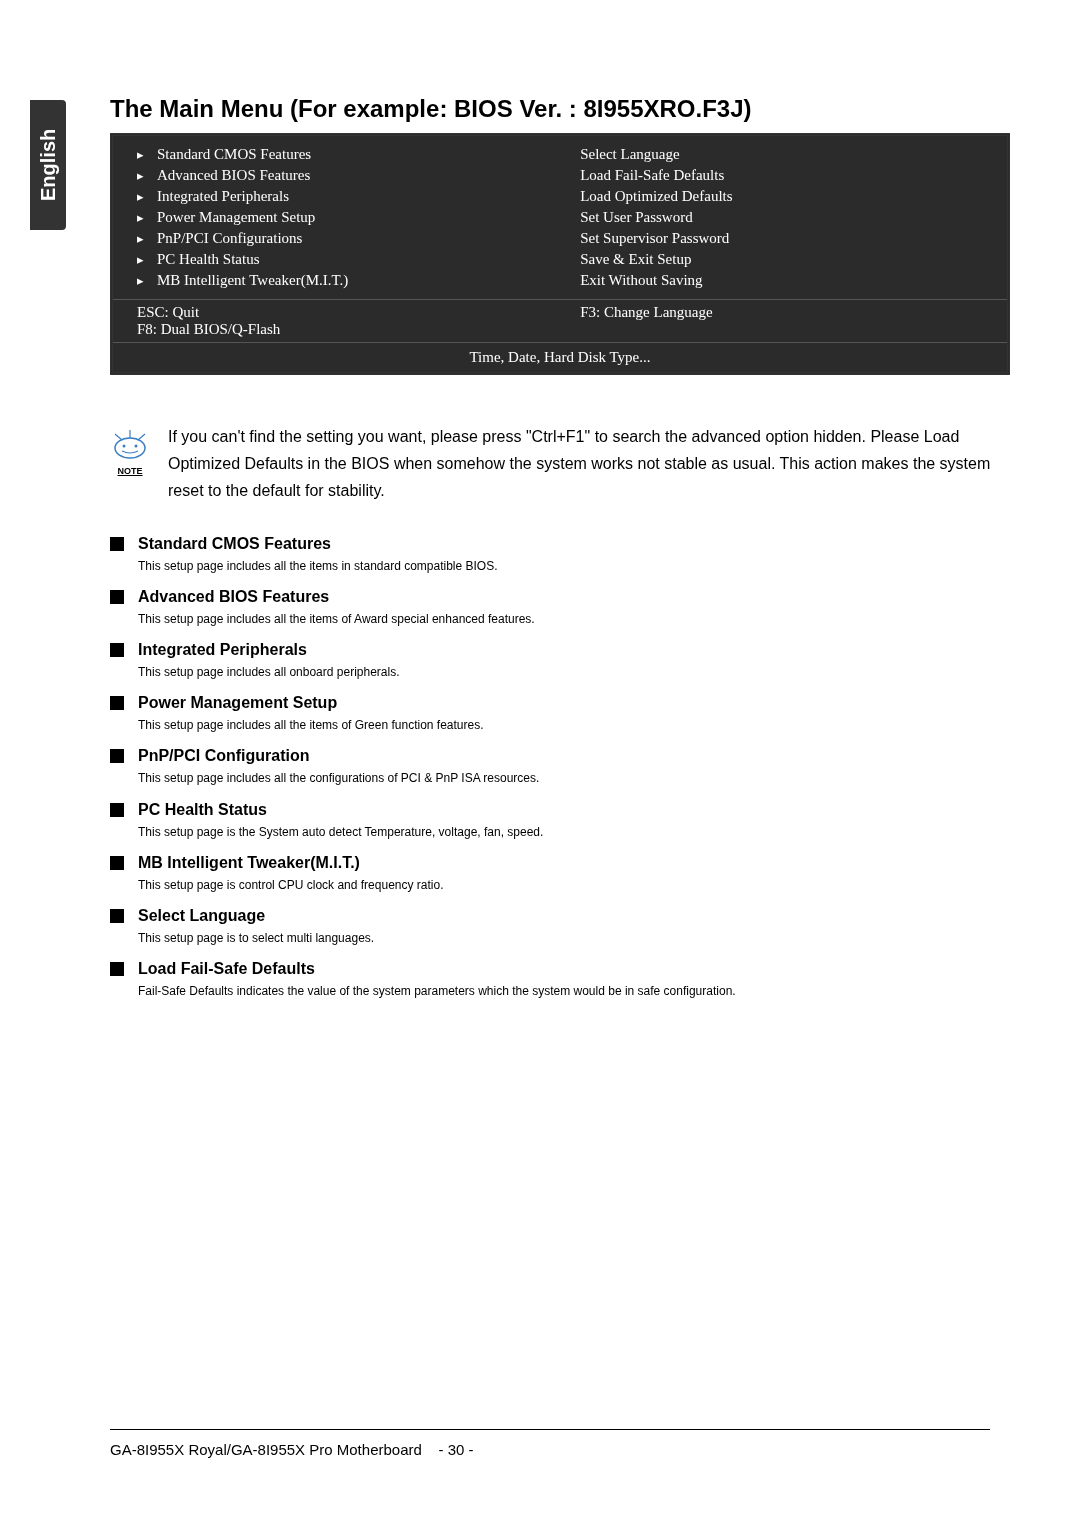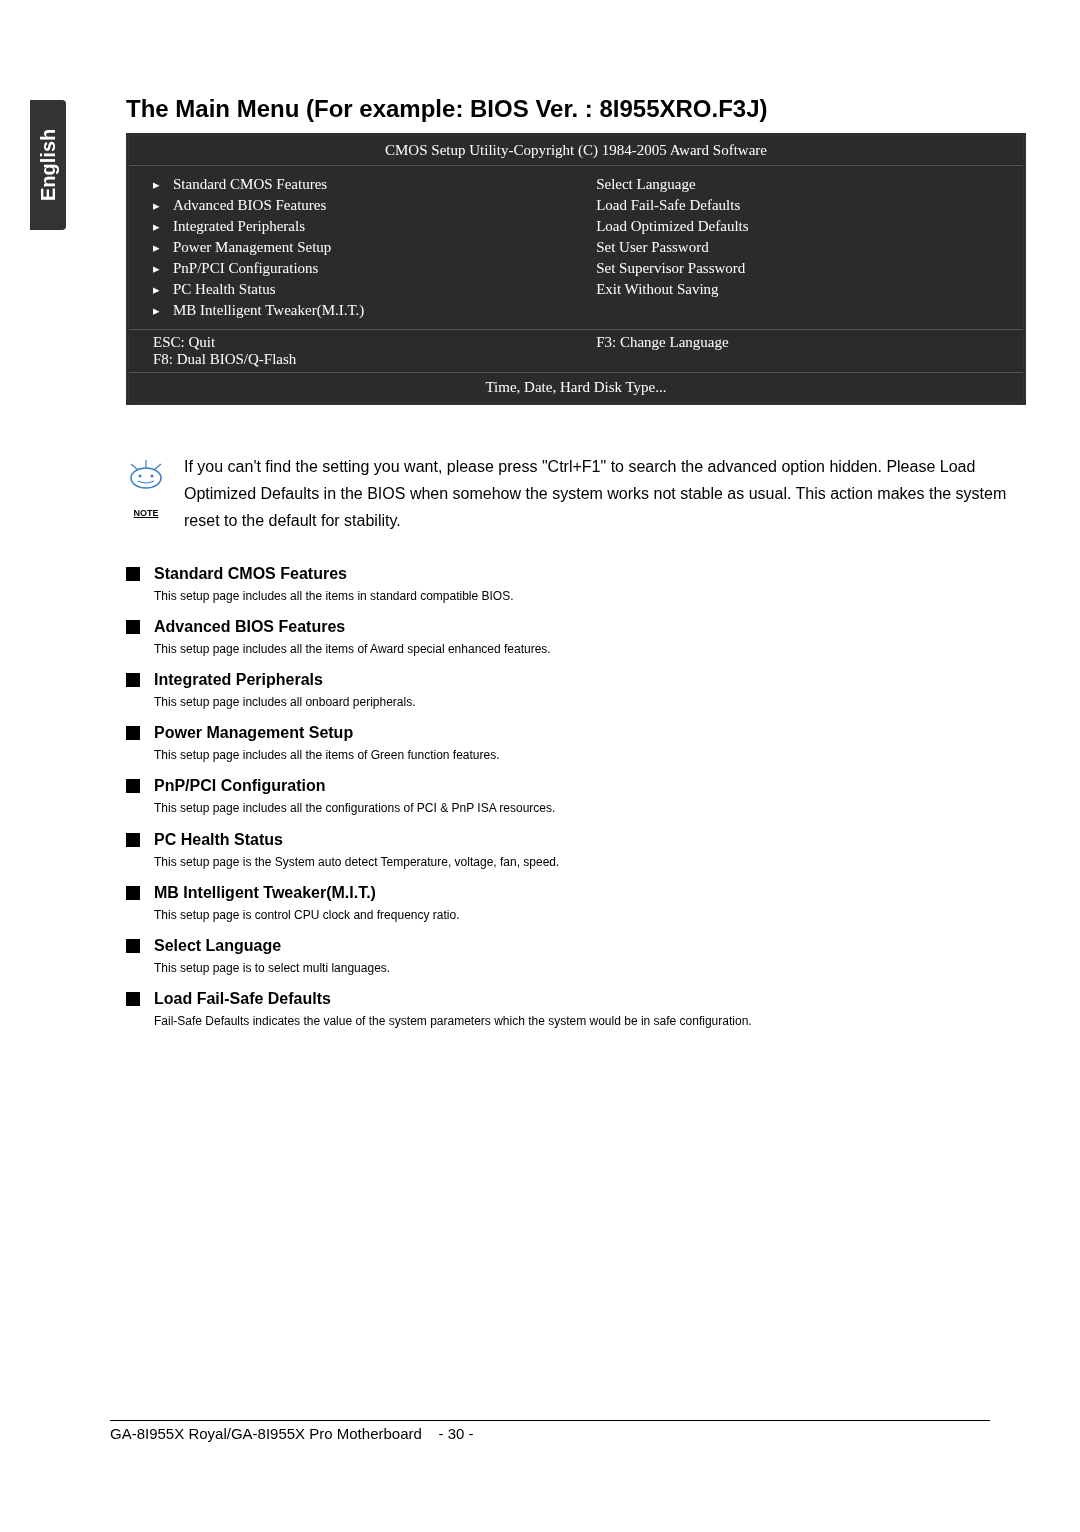--- a/index.html
+++ b/index.html
@@ -26,21 +26,21 @@
       transform: rotate(180deg);
       display: flex;
       align-items: center;
       justify-content: center;
       font-weight: bold;
       font-size: 20px;
       border-radius: 4px 0 0 4px;
     }
     .content {
       position: absolute;
-      left: 126px;
+      left: 110px;
       top: 95px;
       width: 900px;
     }
     .title {
       font-size: 24px;
       font-weight: bold;
       margin-bottom: 10px;
     }
     .intro {
       font-size: 16px;
@@ -127,44 +127,43 @@
     }
     .section-desc {
       font-size: 12px;
       margin-left: 28px;
       line-height: 1.6;
       margin-top: 4px;
     }
     .footer {
       position: absolute;
       left: 110px;
-      bottom: 90px;
+      bottom: 74px;
       width: 880px;
       border-top: 1px solid black;
-      padding-top: 4px;
+      padding-top: 11px;
       font-size: 15px;
     }
     .note-label {
       font-size: 9px;
       font-weight: bold;
       text-align: center;
-      margin-top: 14px;
+      margin-top: 2px;
       text-decoration: underline;
     }
   </style>
 </head>
 <body>
 
 <div class="language-tab">English</div>
 
 <div class="content">
   <h1 class="title">The Main Menu (For example: BIOS Ver. : 8I955XRO.F3J)</h1>
 
   <div class="bios-box">
-    <div class="bios-header">CMOS Setup Utility-Copyright (C) 1984-2005 Award Software</div>
     <div class="bios-menu">
       <div class="bios-col left">
         <div class="menu-item">
             <span class="arrow">▸</span>
             <span>Standard CMOS Features</span>
           </div>
         <div class="menu-item">
             <span class="arrow">▸</span>
             <span>Advanced BIOS Features</span>
           </div>
@@ -197,20 +196,23 @@
             <span>Load Fail-Safe Defaults</span>
           </div>
         <div class="menu-item">
             <span>Load Optimized Defaults</span>
           </div>
         <div class="menu-item">
             <span>Set User Password</span>
           </div>
         <div class="menu-item">
             <span>Set Supervisor Password</span>
+          </div>
+        <div class="menu-item">
+            <span>Save &amp; Exit Setup</span>
           </div>
         <div class="menu-item">
             <span>Exit Without Saving</span>
           </div>
       </div>
     </div>
     <div class="bios-keys">
       <div class="bios-col left">
         <div>ESC: Quit</div>
         <div>F8: Dual BIOS/Q-Flash</div>

